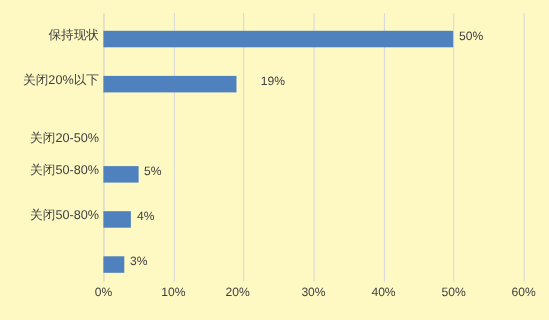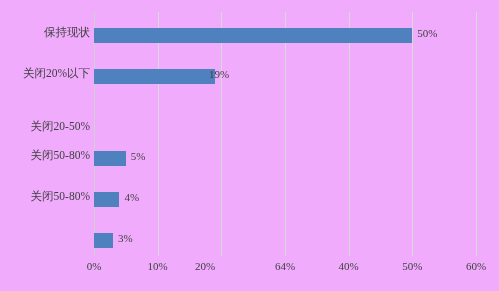--- a/index.html
+++ b/index.html
@@ -11,22 +11,21 @@
     height: 291px;
     background: #ffffff;
     font-family: "Liberation Sans", "DejaVu Sans", sans-serif;
     overflow: hidden;
   }
 
   #chart-root {
     position: relative;
     width: 499px;
     height: 291px;
-    background: #f0abfc;
-    font-family: Liberation Serif, serif;
+    background: #fef9c3;
   }
 
   
   .plot-area {
     position: absolute;
     left: 94px;
     top: 12px;
     width: 382px;   
     height: 244px;  
   }
@@ -126,21 +125,21 @@
     <div class="gridline" style="left: 318.333px;"></div>
     <div class="gridline" style="left: 382px;"></div>
 
     <div class="bar-row" style="top:3px;">
       <div class="bar" style="width: 318.333px; background: rgb(78, 129, 189);"></div>
       <div class="bar-value" style="left: 323.333px;">50%</div>
     </div>
 
     <div class="bar-row" style="top:44px;">
       <div class="bar" style="width: 120.967px; background: rgb(78, 129, 189);"></div>
-      <div class="bar-value" style="left: 115px;">19%</div>
+      <div class="bar-value" style="left: 143px;">19%</div>
     </div>
 
 
     <div class="bar-row" style="top:126px;">
       <div class="bar" style="width: 31.8333px; background: rgb(78, 129, 189);"></div>
       <div class="bar-value" style="left: 36.8333px;">5%</div>
     </div>
 
     <div class="bar-row" style="top:167px;">
       <div class="bar" style="width: 25.4667px; background: rgb(78, 129, 189);"></div>
@@ -152,20 +151,20 @@
       <div class="bar-value" style="left: 24.1px;">3%</div>
     </div>
 
   </div>
 
   <div class="axis-line-bottom"></div>
 
   <div>
     <div class="xtick" style="left:94px;">0%</div>
     <div class="xtick" style="left: 157.667px;">10%</div>
-    <div class="xtick" style="left: 205px;">20%</div>
-    <div class="xtick" style="left:285px;">64%</div>
+    <div class="xtick" style="left: 216px;">20%</div>
+    <div class="xtick" style="left:285px;">30%</div>
     <div class="xtick" style="left: 348.667px;">40%</div>
     <div class="xtick" style="left: 412.333px;">50%</div>
     <div class="xtick" style="left:476px;">60%</div>
   </div>
 
 </div>
 
 </body></html>

